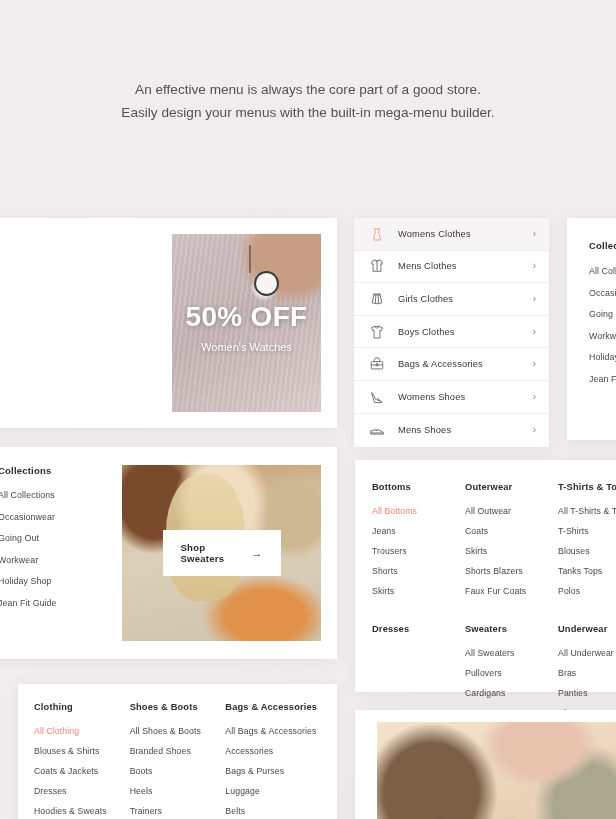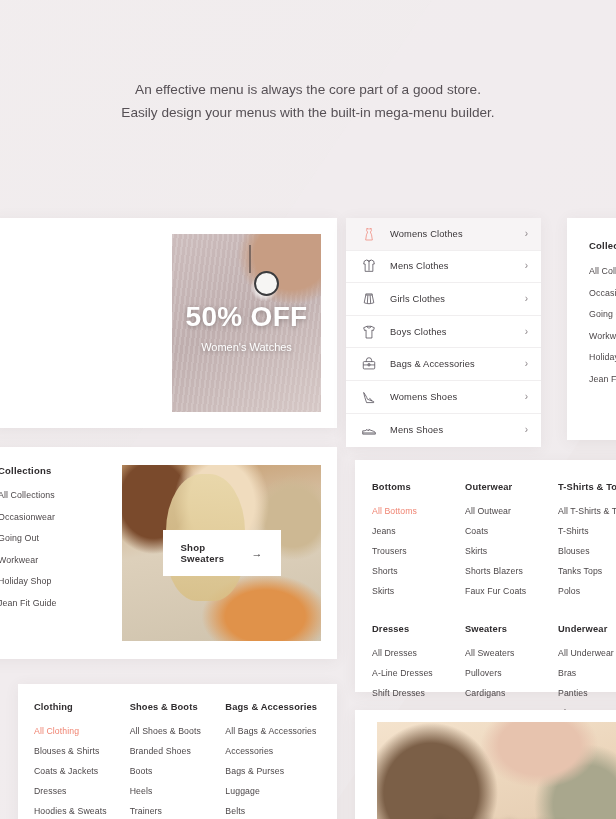--- a/index.html
+++ b/index.html
@@ -113,21 +113,21 @@
   
   #card-bottom{left:18px;top:684px;width:319px;height:160px;padding:18px 16px;}
   .mega-cols{display:flex;gap:0;}
   .mega-col{flex:1;}
   .mega-col h4{font-size:9.3px;font-weight:700;color:#2f2c2e;margin-bottom:14px;letter-spacing:.15px;}
   .mega-col ul{list-style:none;}
   .mega-col li{font-size:8.7px;color:#4c4749;margin-bottom:10px;letter-spacing:.1px;}
   .mega-col li.active{color:#f08573;}
 
   
-  #card-menu{left:346px;top:218px;width:195px;height:229px;}
+  #card-menu{left:354px;top:218px;width:195px;height:229px;}
   .menu-item{
     display:flex;align-items:center;height:32.6px;padding:0 13px 0 14px;
     border-bottom:1px solid #f0eeef;gap:12px;
   }
   .menu-item:last-child{border-bottom:none;}
   .menu-item.active{background:#f7f4f5;}
   .menu-ico{width:18px;height:18px;flex:0 0 18px;display:flex;align-items:center;justify-content:center;}
   .menu-ico svg{width:16px;height:16px;}
   .menu-lbl{flex:1;font-size:9.3px;color:#3a3639;letter-spacing:.15px;}
   .menu-chev{font-size:10px;color:#8c8589;line-height:1;}
@@ -376,27 +376,20 @@
             <li>T-Shirts</li>
             <li>Blouses</li>
             <li>Tanks Tops</li>
             <li>Polos</li>
           </ul>
         </div>
       </div>
     <div class="mega-cols block2" id="mega-r2-host">
         <div class="mega-col">
           <h4>Dresses</h4>
-          <ul>
-            <li>All Dresses</li>
-            <li>A-Line Dresses</li>
-            <li>Shift Dresses</li>
-            <li>Wrap Dresses</li>
-            <li>Maxi Dresses</li>
-          </ul>
         </div>
         <div class="mega-col">
           <h4>Sweaters</h4>
           <ul>
             <li>All Sweaters</li>
             <li>Pullovers</li>
             <li>Cardigans</li>
             <li>Crop Top</li>
             <li>Sweatshirts</li>
           </ul>

